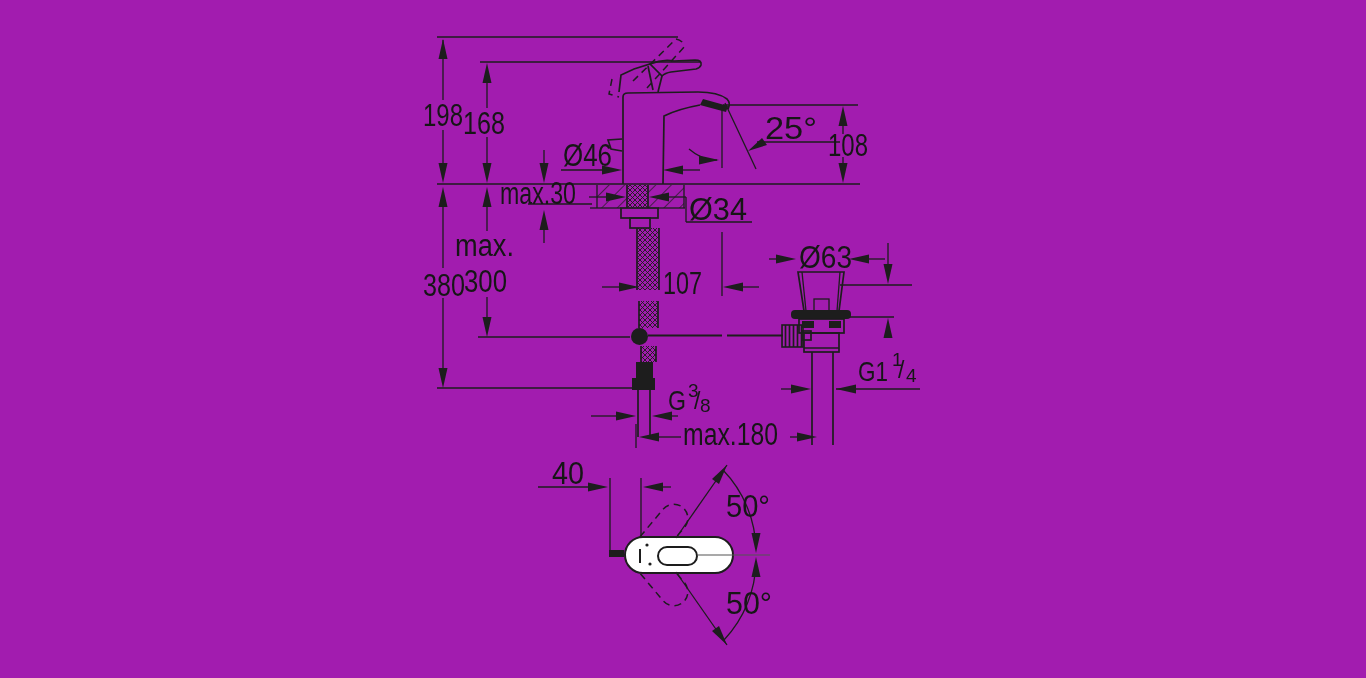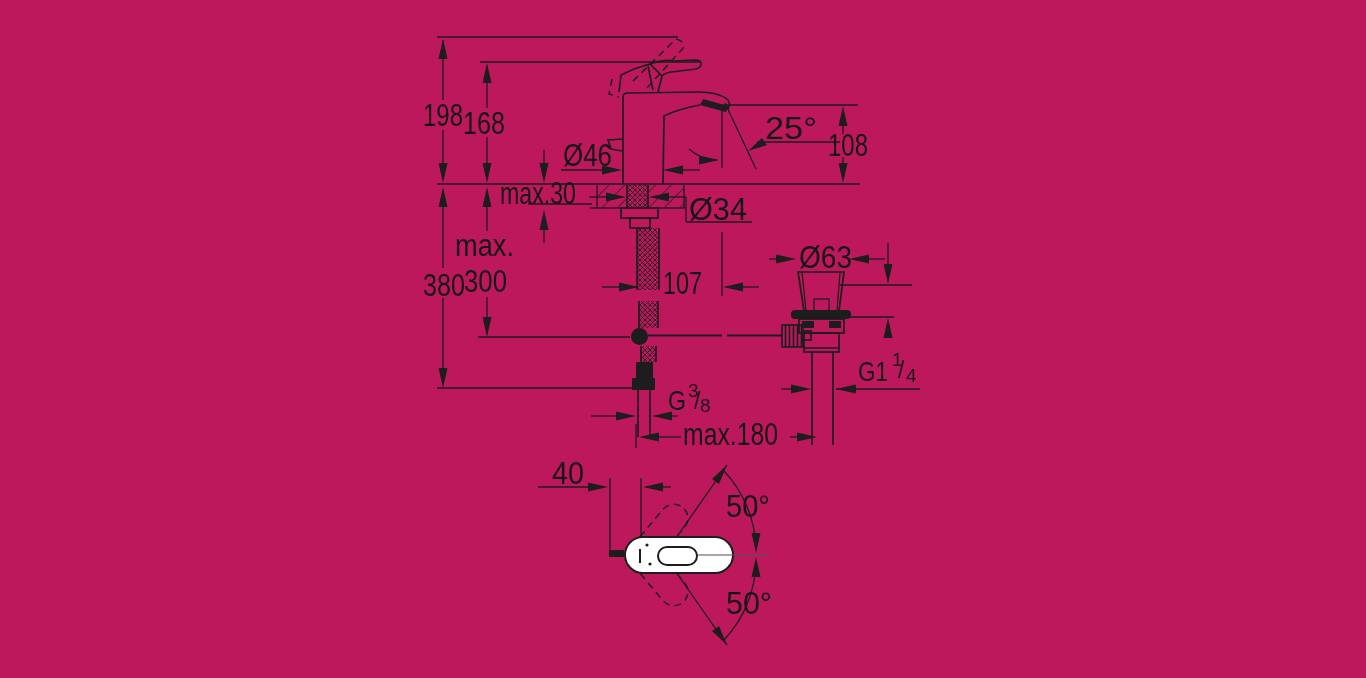--- a/index.html
+++ b/index.html
@@ -1,16 +1,16 @@
 <!DOCTYPE html>
 <html><head>
 <meta charset="utf-8">
 <style>
   html,body{margin:0;padding:0;background:#fff;}
-  #stage{width:1366px;height:678px;background:#be185d;position:relative;overflow:hidden;}
+  #stage{width:1366px;height:678px;background:#a21caf;position:relative;overflow:hidden;}
   svg{display:block;}
   .s{stroke:#1d1d1d;stroke-width:1.7;fill:none;stroke-linecap:butt;}
   .t{stroke:#1d1d1d;stroke-width:1.3;fill:none;}
   .k{stroke:#1d1d1d;stroke-width:2;fill:none;}
   .f{fill:#1d1d1d;stroke:none;}
   .w{fill:#ffffff;stroke:#1d1d1d;stroke-width:2;}
   .d{stroke:#1d1d1d;stroke-width:1.5;fill:none;stroke-dasharray:7 5;}
   .cl{stroke:#555;stroke-width:1.1;fill:none;}
   text{font-family:"Liberation Sans","DejaVu Sans",sans-serif;fill:#161616;}
   .lbl{font-size:31px;}

